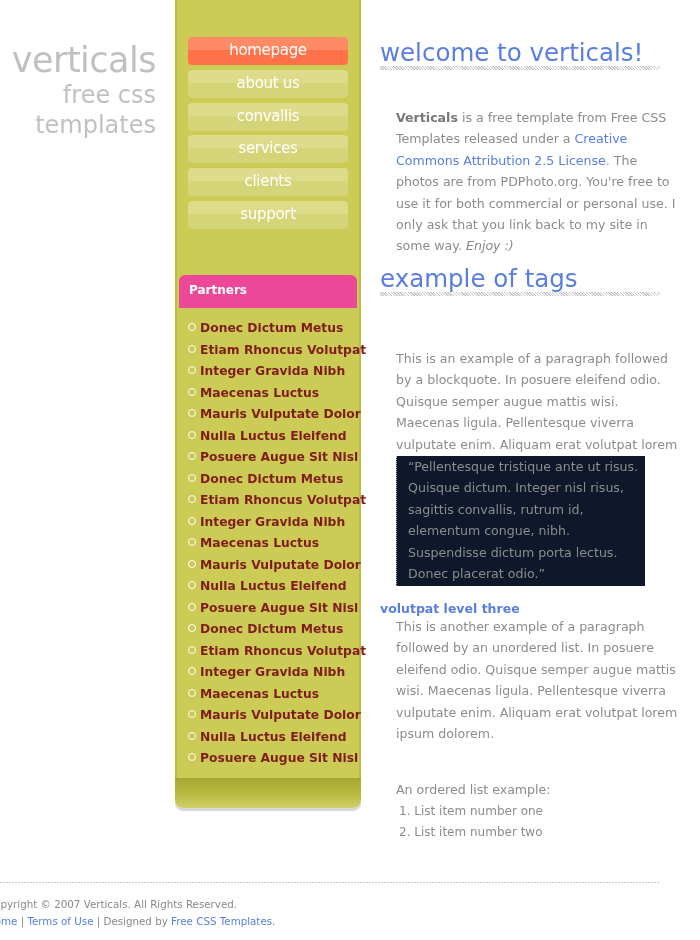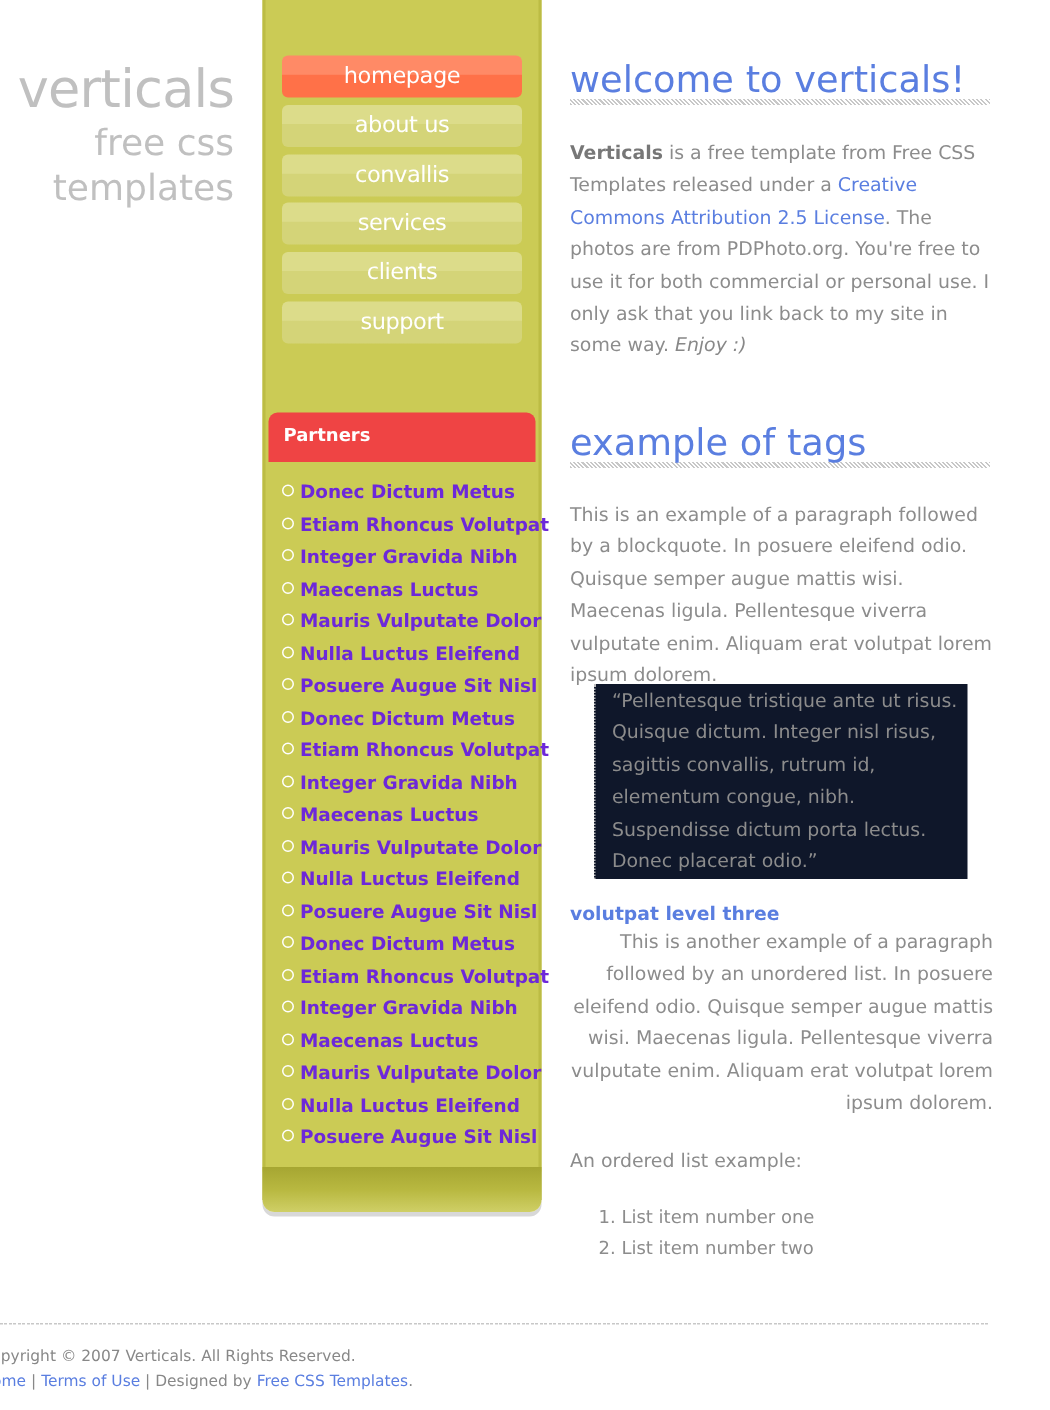--- a/index.html
+++ b/index.html
@@ -11,27 +11,27 @@
 
   #sidebar { position:absolute; left:175px; top:0; width:186px; height:800px; background:#cbcb55; border-left:2px solid #bcbc44; border-right:2px solid #bcbc44; box-sizing:border-box; }
   #sidebar-bottom { position:absolute; left:175px; top:778px; width:186px; height:30px; border-radius:0 0 8px 8px;
     background:linear-gradient(#a6a632 0%, #b8b840 50%, #cfcf66 100%); box-shadow:0 3px 0 #d8d8d8; }
 
   #nav { position:absolute; left:188px; top:37px; width:160px; margin:0; padding:0; list-style:none; }
   #nav li { height:28px; margin-bottom:4.8px; border-radius:4px; text-align:center; line-height:27px; font-size:15px; color:#fff;
     background:linear-gradient(#dcdc8a 0%, #dcdc8a 45%, #d4d478 46%, #d4d478 100%); letter-spacing:-0.3px; }
   #nav li.active { background:linear-gradient(#ff8a66 0%, #ff8a66 45%, #ff7148 46%, #ff7148 100%); }
 
-  #partners-head { position:absolute; left:179px; top:275px; width:178px; height:33px; border-radius:6px 6px 0 0; background:#ef4444; box-sizing:border-box; padding-left:10px; line-height:31px; font-size:12px; font-weight:bold; color:#fff; }
+  #partners-head { position:absolute; left:179px; top:275px; width:178px; height:33px; border-radius:6px 6px 0 0; background:#ec4899; box-sizing:border-box; padding-left:10px; line-height:31px; font-size:12px; font-weight:bold; color:#fff; }
   #partners { position:absolute; left:188px; top:318px; margin:0; padding:0; list-style:none; }
-  #partners li { height:21.5px; line-height:20px; font-size:12.3px; font-weight:bold; color:#6d28d9; white-space:nowrap; }
+  #partners li { height:21.5px; line-height:20px; font-size:12.3px; font-weight:bold; color:#7f1d1d; white-space:nowrap; }
   #partners li .bul { display:inline-block; width:6px; height:6px; border:1.5px solid #fff; border-radius:50%; margin-right:4px; vertical-align:1px; position:relative; }
   .h2 { position:absolute; left:380px; width:280px; font-size:24.5px; color:#5a7ee0; line-height:30px; padding-bottom:2px;
     background-image:repeating-linear-gradient(45deg, #c8c8c8 0 1px, transparent 1px 2px); background-size:100% 4px; background-repeat:no-repeat; background-position:bottom; }
-  .para { position:absolute; left:380px; width:282px; color:#8c8c8c; font-size:12.6px; line-height:21.4px; margin:0; }
+  .para { position:absolute; left:380px; width:282px; color:#8c8c8c; font-size:12.6px; line-height:21.4px; margin:16px; }
   .para b { color:#777; }
   .para a, .lnk { color:#5a7ee0; text-decoration:none; }
   .para i { color:#888; }
 
   #quote { position:absolute; left:396px; top:456px; width:249px; height:130px; background:#0f172a; border-left:1px dotted #bdbdbd; box-sizing:border-box; padding:0 0 0 11px; font-size:12.6px; line-height:21.4px; color:#8c8c8c; }
   #h3 { position:absolute; left:380px; top:600px; font-size:12.5px; font-weight:bold; color:#5a7ee0; line-height:18px; }
 
   #olist { position:absolute; left:399px; top:801px; margin:0; padding:0; list-style:none; color:#8c8c8c; font-size:12px; line-height:21.4px; }
 
   #footer-line { position:absolute; left:0; top:882px; width:660px; height:1px; background-image:repeating-linear-gradient(90deg,#c8c8c8 0 2px, transparent 2px 3px); }
@@ -80,25 +80,25 @@
     <li><span class="bul"></span><span>Integer Gravida Nibh</span></li>
     <li><span class="bul"></span><span>Maecenas Luctus</span></li>
     <li><span class="bul"></span><span>Mauris Vulputate Dolor</span></li>
     <li><span class="bul"></span><span>Nulla Luctus Eleifend</span></li>
     <li><span class="bul"></span><span>Posuere Augue Sit Nisl</span></li>
   </ul>
 
 <div class="h2" style="top:38px;">welcome to verticals!</div>
 <p class="para" style="top:91px;"><b>Verticals</b><span> is a free template from Free CSS Templates released under a </span><a href="#">Creative Commons Attribution 2.5 License</a><span>. The photos are from PDPhoto.org. You're free to use it for both commercial or personal use. I only ask that you link back to my site in some way. </span><i>Enjoy :)</i></p>
 
-<div class="h2" style="top:280px;">example of tags</div>
+<div class="h2" style="top:264px;">example of tags</div>
 <p class="para" style="top:332px;">This is an example of a paragraph followed by a blockquote. In posuere eleifend odio. Quisque semper augue mattis wisi. Maecenas ligula. Pellentesque viverra vulputate enim. Aliquam erat volutpat lorem ipsum dolorem.</p>
 <div id="quote">“Pellentesque tristique ante ut risus. Quisque dictum. Integer nisl risus, sagittis convallis, rutrum id, elementum congue, nibh. Suspendisse dictum porta lectus. Donec placerat odio.”</div>
 <div id="h3">volutpat level three</div>
-<p class="para" style="top:617px;text-align:right;">This is another example of a paragraph followed by an unordered list. In posuere eleifend odio. Quisque semper augue mattis wisi. Maecenas ligula. Pellentesque viverra vulputate enim. Aliquam erat volutpat lorem ipsum dolorem.</p>
+<p class="para" style="top:600px;">This is another example of a paragraph followed by an unordered list. In posuere eleifend odio. Quisque semper augue mattis wisi. Maecenas ligula. Pellentesque viverra vulputate enim. Aliquam erat volutpat lorem ipsum dolorem.</p>
 <p class="para" style="top:763px;">An ordered list example:</p>
 <ul id="olist">
   <li>1. List item number one</li>
   <li>2. List item number two</li>
 </ul>
 
 <div id="footer-line"></div>
 <div id="footer">
   <div>Copyright © 2007 Verticals. All Rights Reserved.</div>
   <div><a href="#">Home</a><span> | </span><a href="#">Terms of Use</a><span> | Designed by </span><a href="#">Free CSS Templates</a><span>.</span></div>

